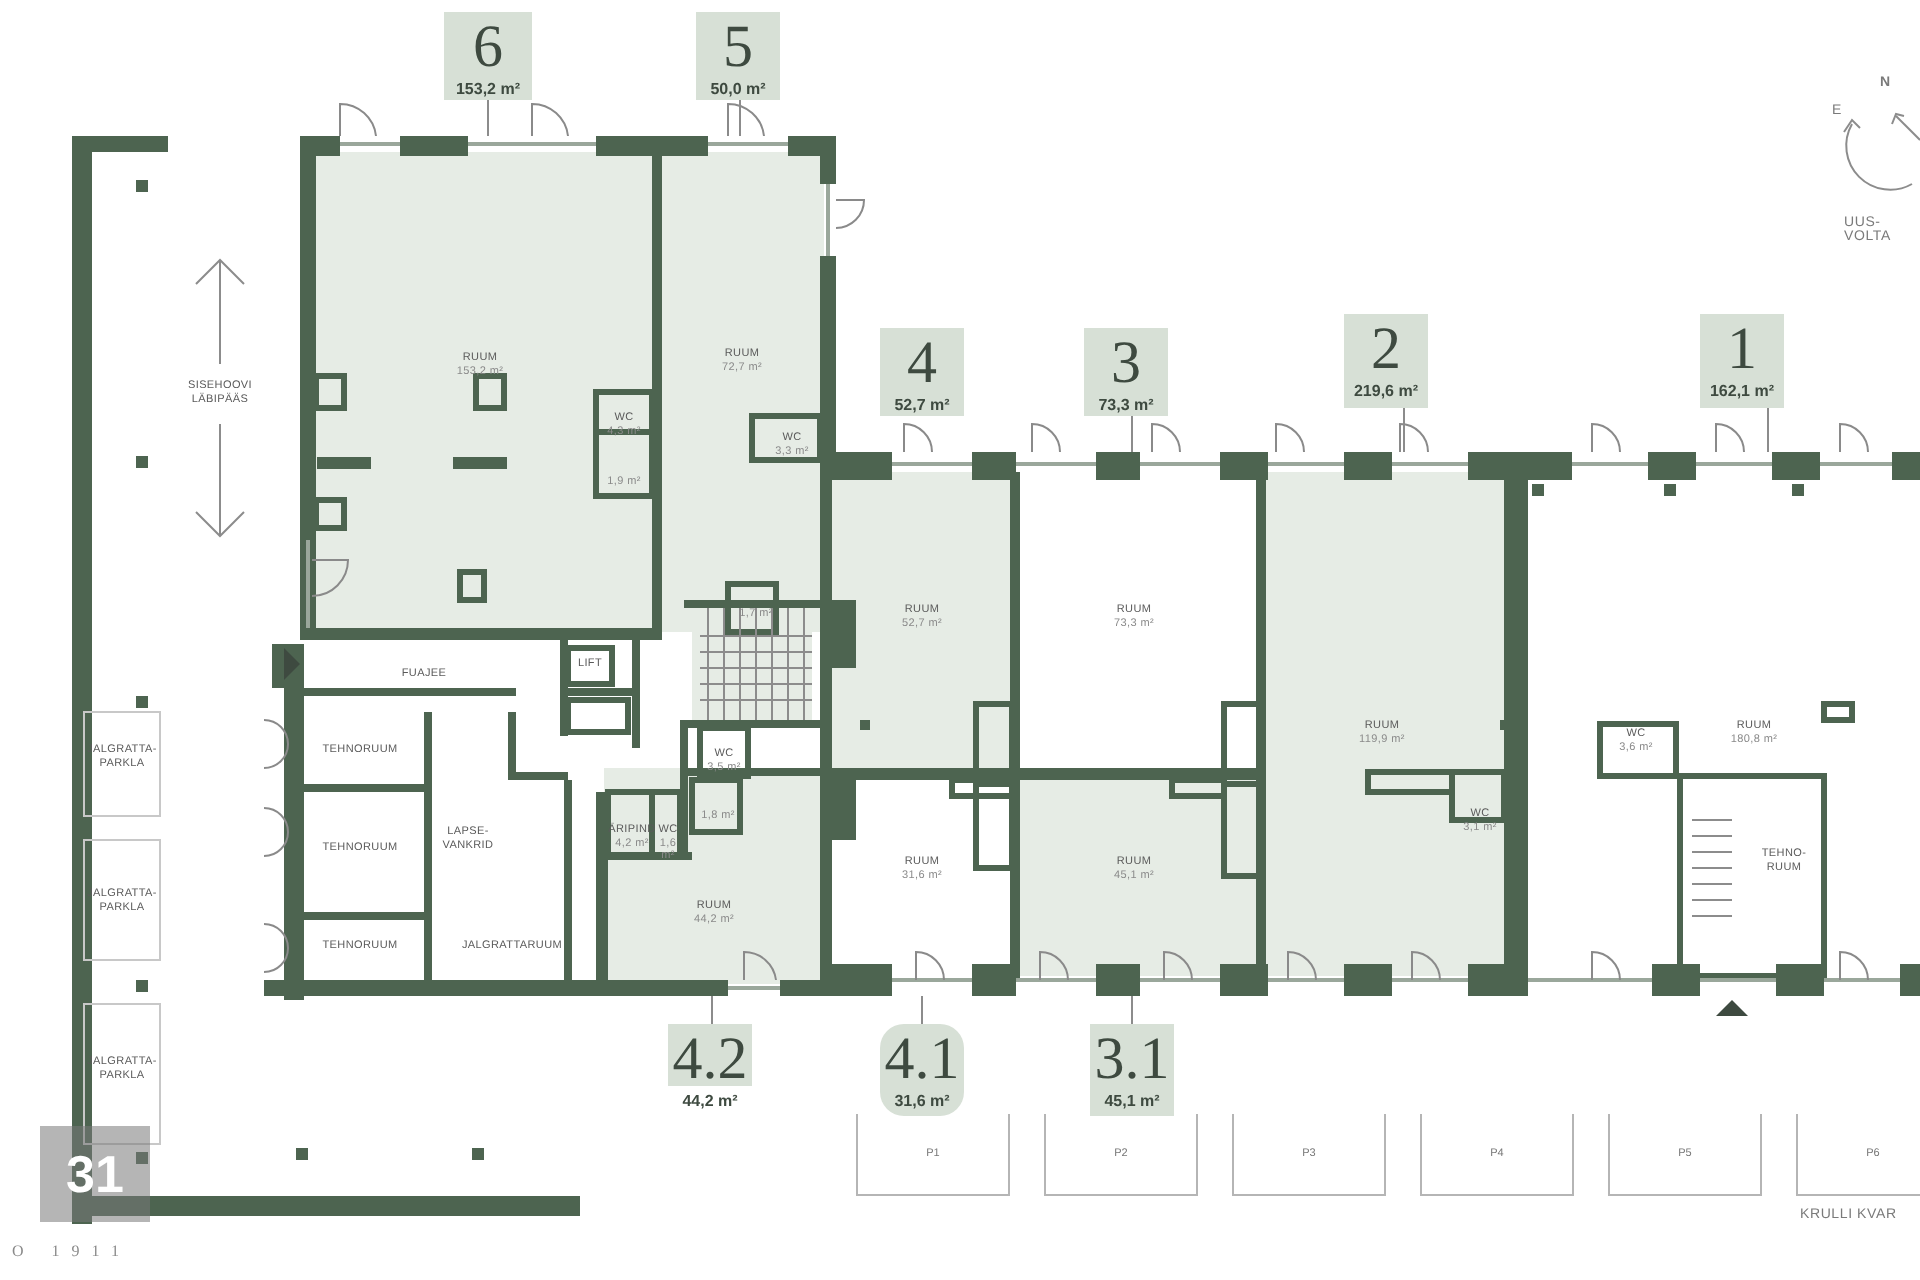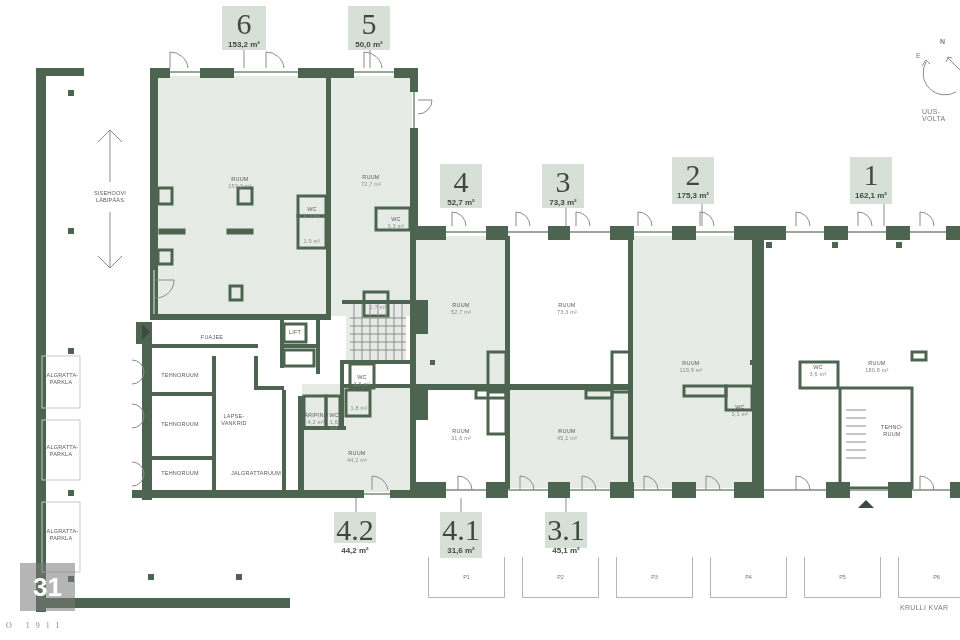--- a/index.html
+++ b/index.html
@@ -280,35 +280,35 @@
 <div class="tag" style="left:440px;top:164px;width:42px;height:44px;">
   <span class="num">4</span>
   <span class="area">52,7 m²</span>
 </div>
 <div class="tag" style="left:542px;top:164px;width:42px;height:44px;">
   <span class="num">3</span>
   <span class="area">73,3 m²</span>
 </div>
 <div class="tag" style="left:672px;top:157px;width:42px;height:47px;">
   <span class="num">2</span>
-  <span class="area">175,3 m²</span>
+  <span class="area">219,6 m²</span>
 </div>
 <div class="tag" style="left:850px;top:157px;width:42px;height:47px;">
   <span class="num">1</span>
   <span class="area">162,1 m²</span>
 </div>
 <div class="tag" style="left:334px;top:512px;width:42px;height:31px;">
   <span class="num">4.2</span>
   <span class="area">44,2 m²</span>
 </div>
-<div class="tag" style="left:440px;top:512px;width:42px;height:46px;">
+<div class="tag" style="left:440px;top:512px;width:42px;height:46px;border-radius:12px;">
   <span class="num">4.1</span>
   <span class="area">31,6 m²</span>
 </div>
-<div class="tag" style="left:545px;top:512px;width:42px;height:36px;">
+<div class="tag" style="left:545px;top:512px;width:42px;height:46px;">
   <span class="num">3.1</span>
   <span class="area">45,1 m²</span>
 </div>
 
 <div class="lbl" style="left:215px;top:176px;width:50px;"><span>RUUM</span><span class="sub">153,2 m²</span></div>
 <div class="lbl" style="left:346px;top:174px;width:50px;"><span>RUUM</span><span class="sub">72,7 m²</span></div>
 <div class="lbl" style="left:300px;top:206px;width:24px;"><span>WC</span><span class="sub">4,3 m²</span></div>
 <div class="lbl" style="left:300px;top:238px;width:24px;"><span class="sub">1,9 m²</span></div>
 <div class="lbl" style="left:384px;top:216px;width:24px;"><span>WC</span><span class="sub">3,3 m²</span></div>
 <div class="lbl" style="left:436px;top:302px;width:50px;"><span>RUUM</span><span class="sub">52,7 m²</span></div>

